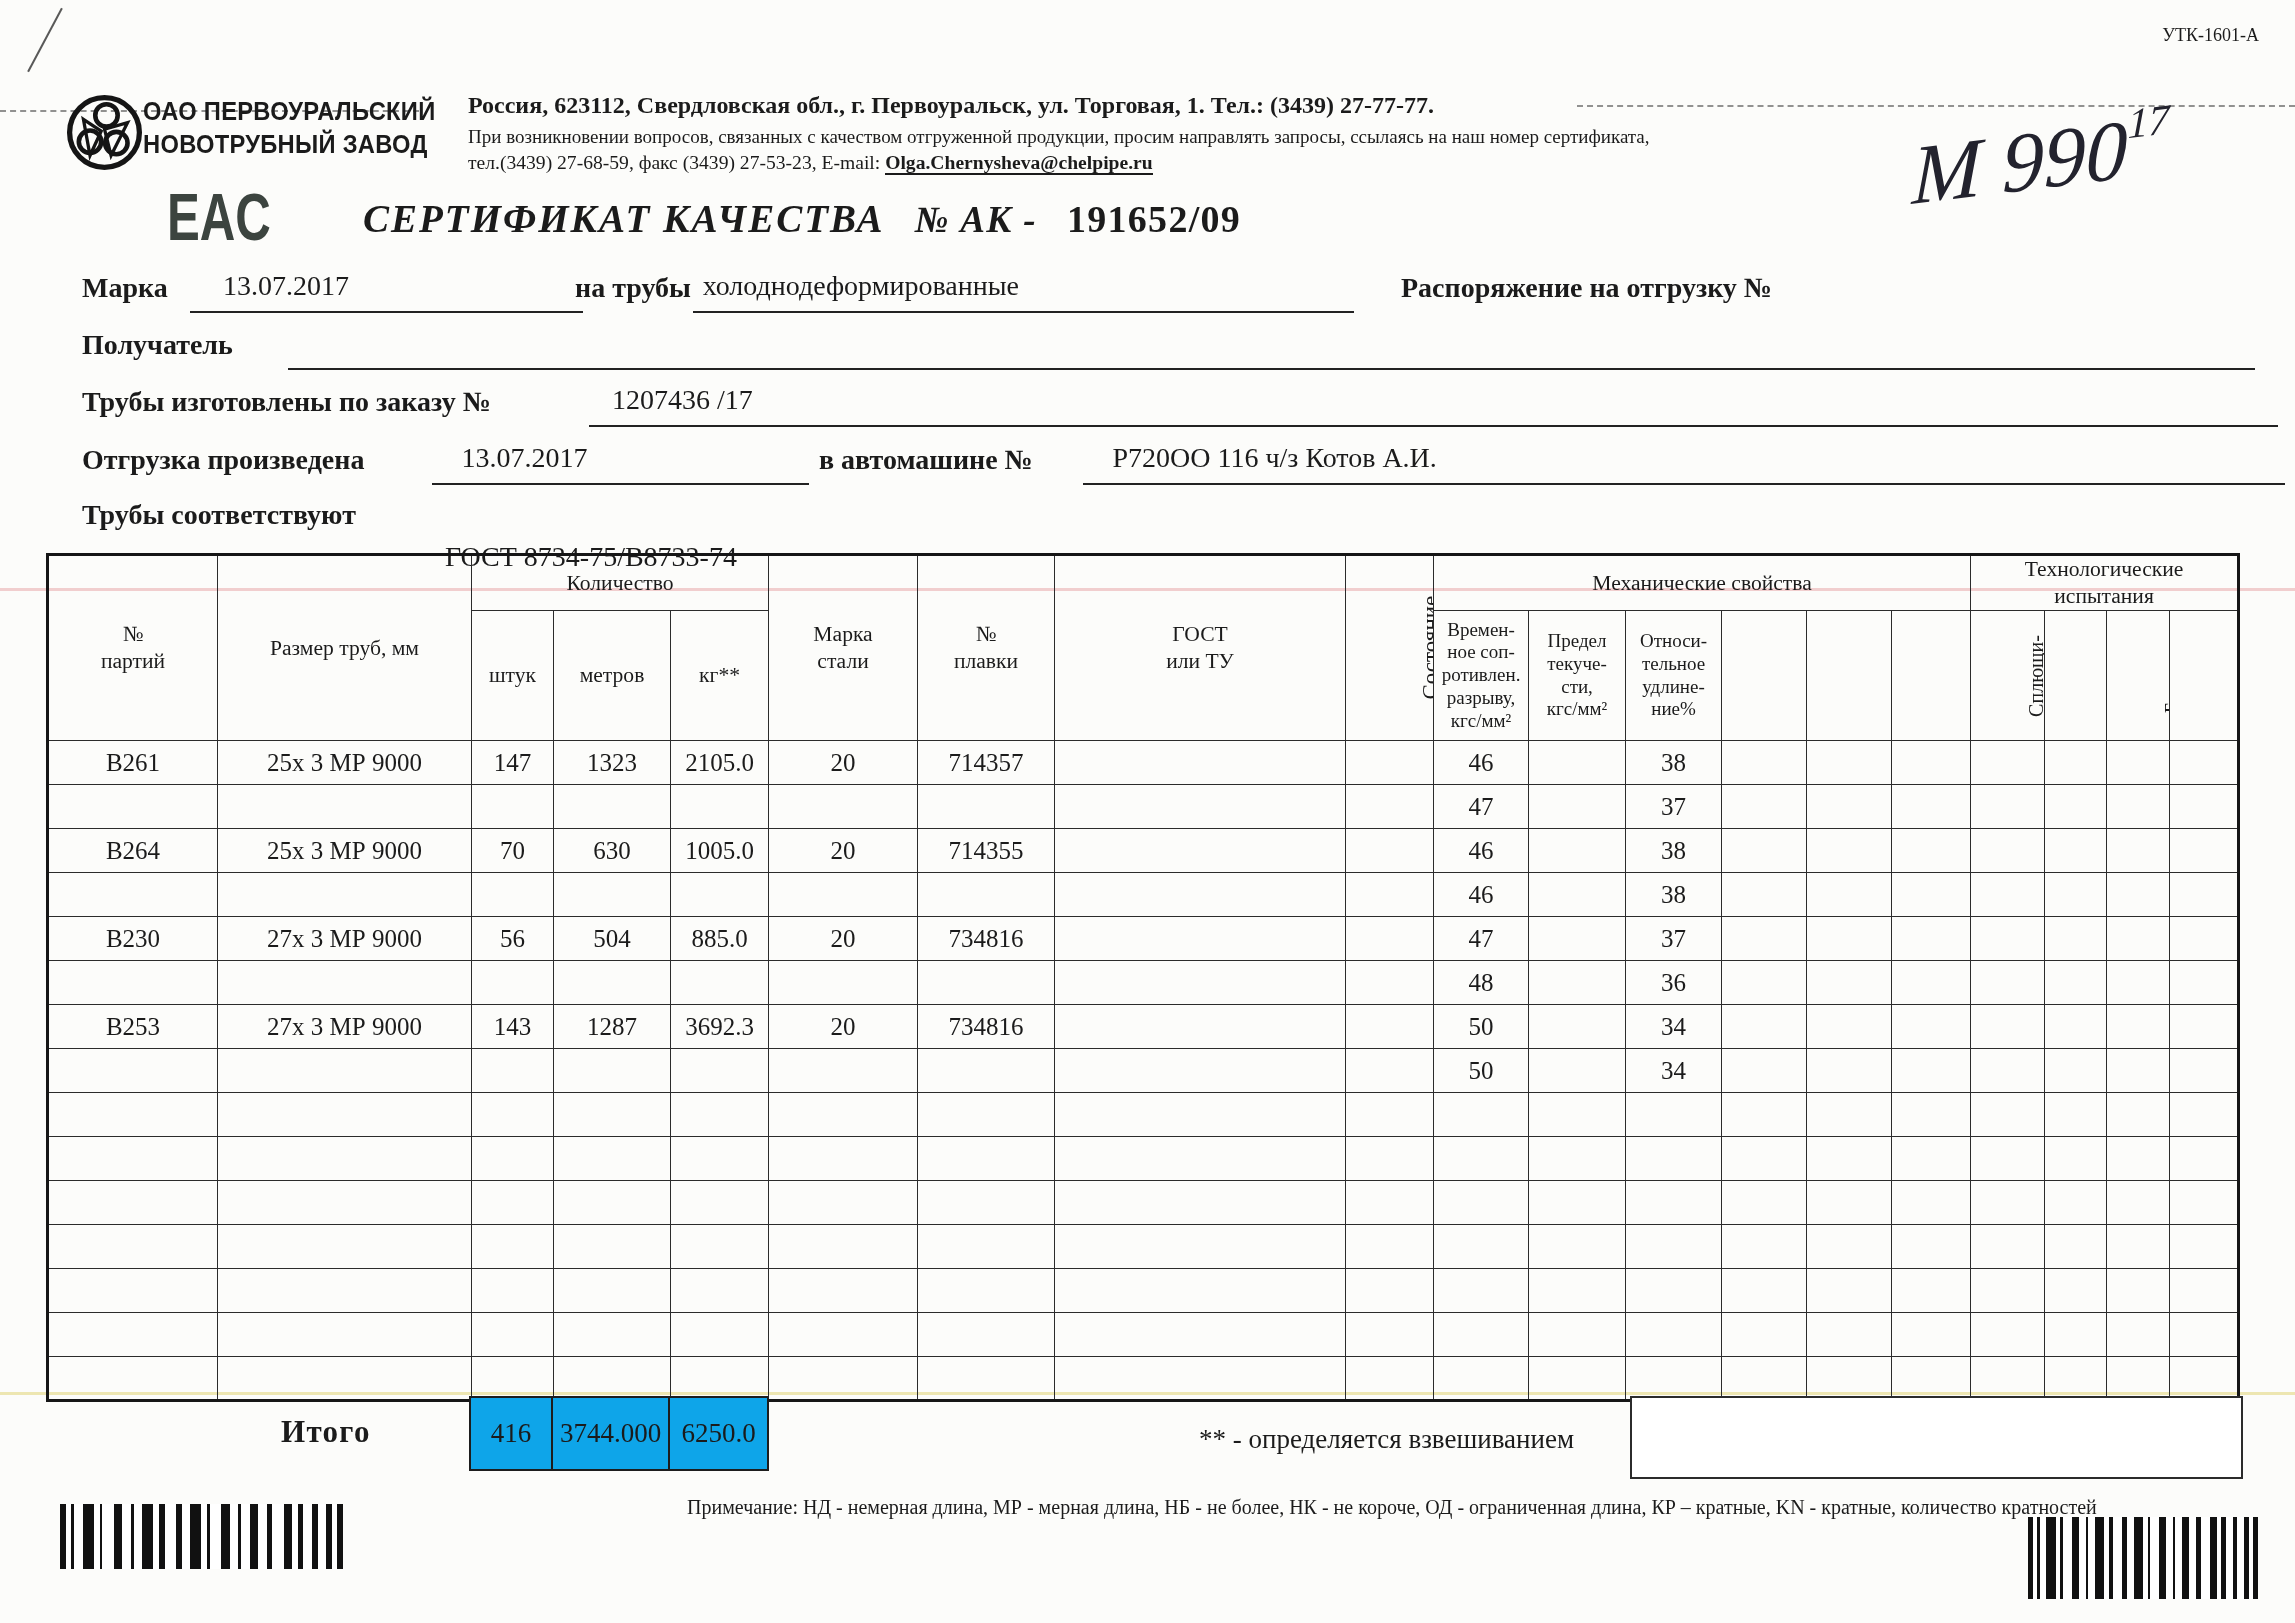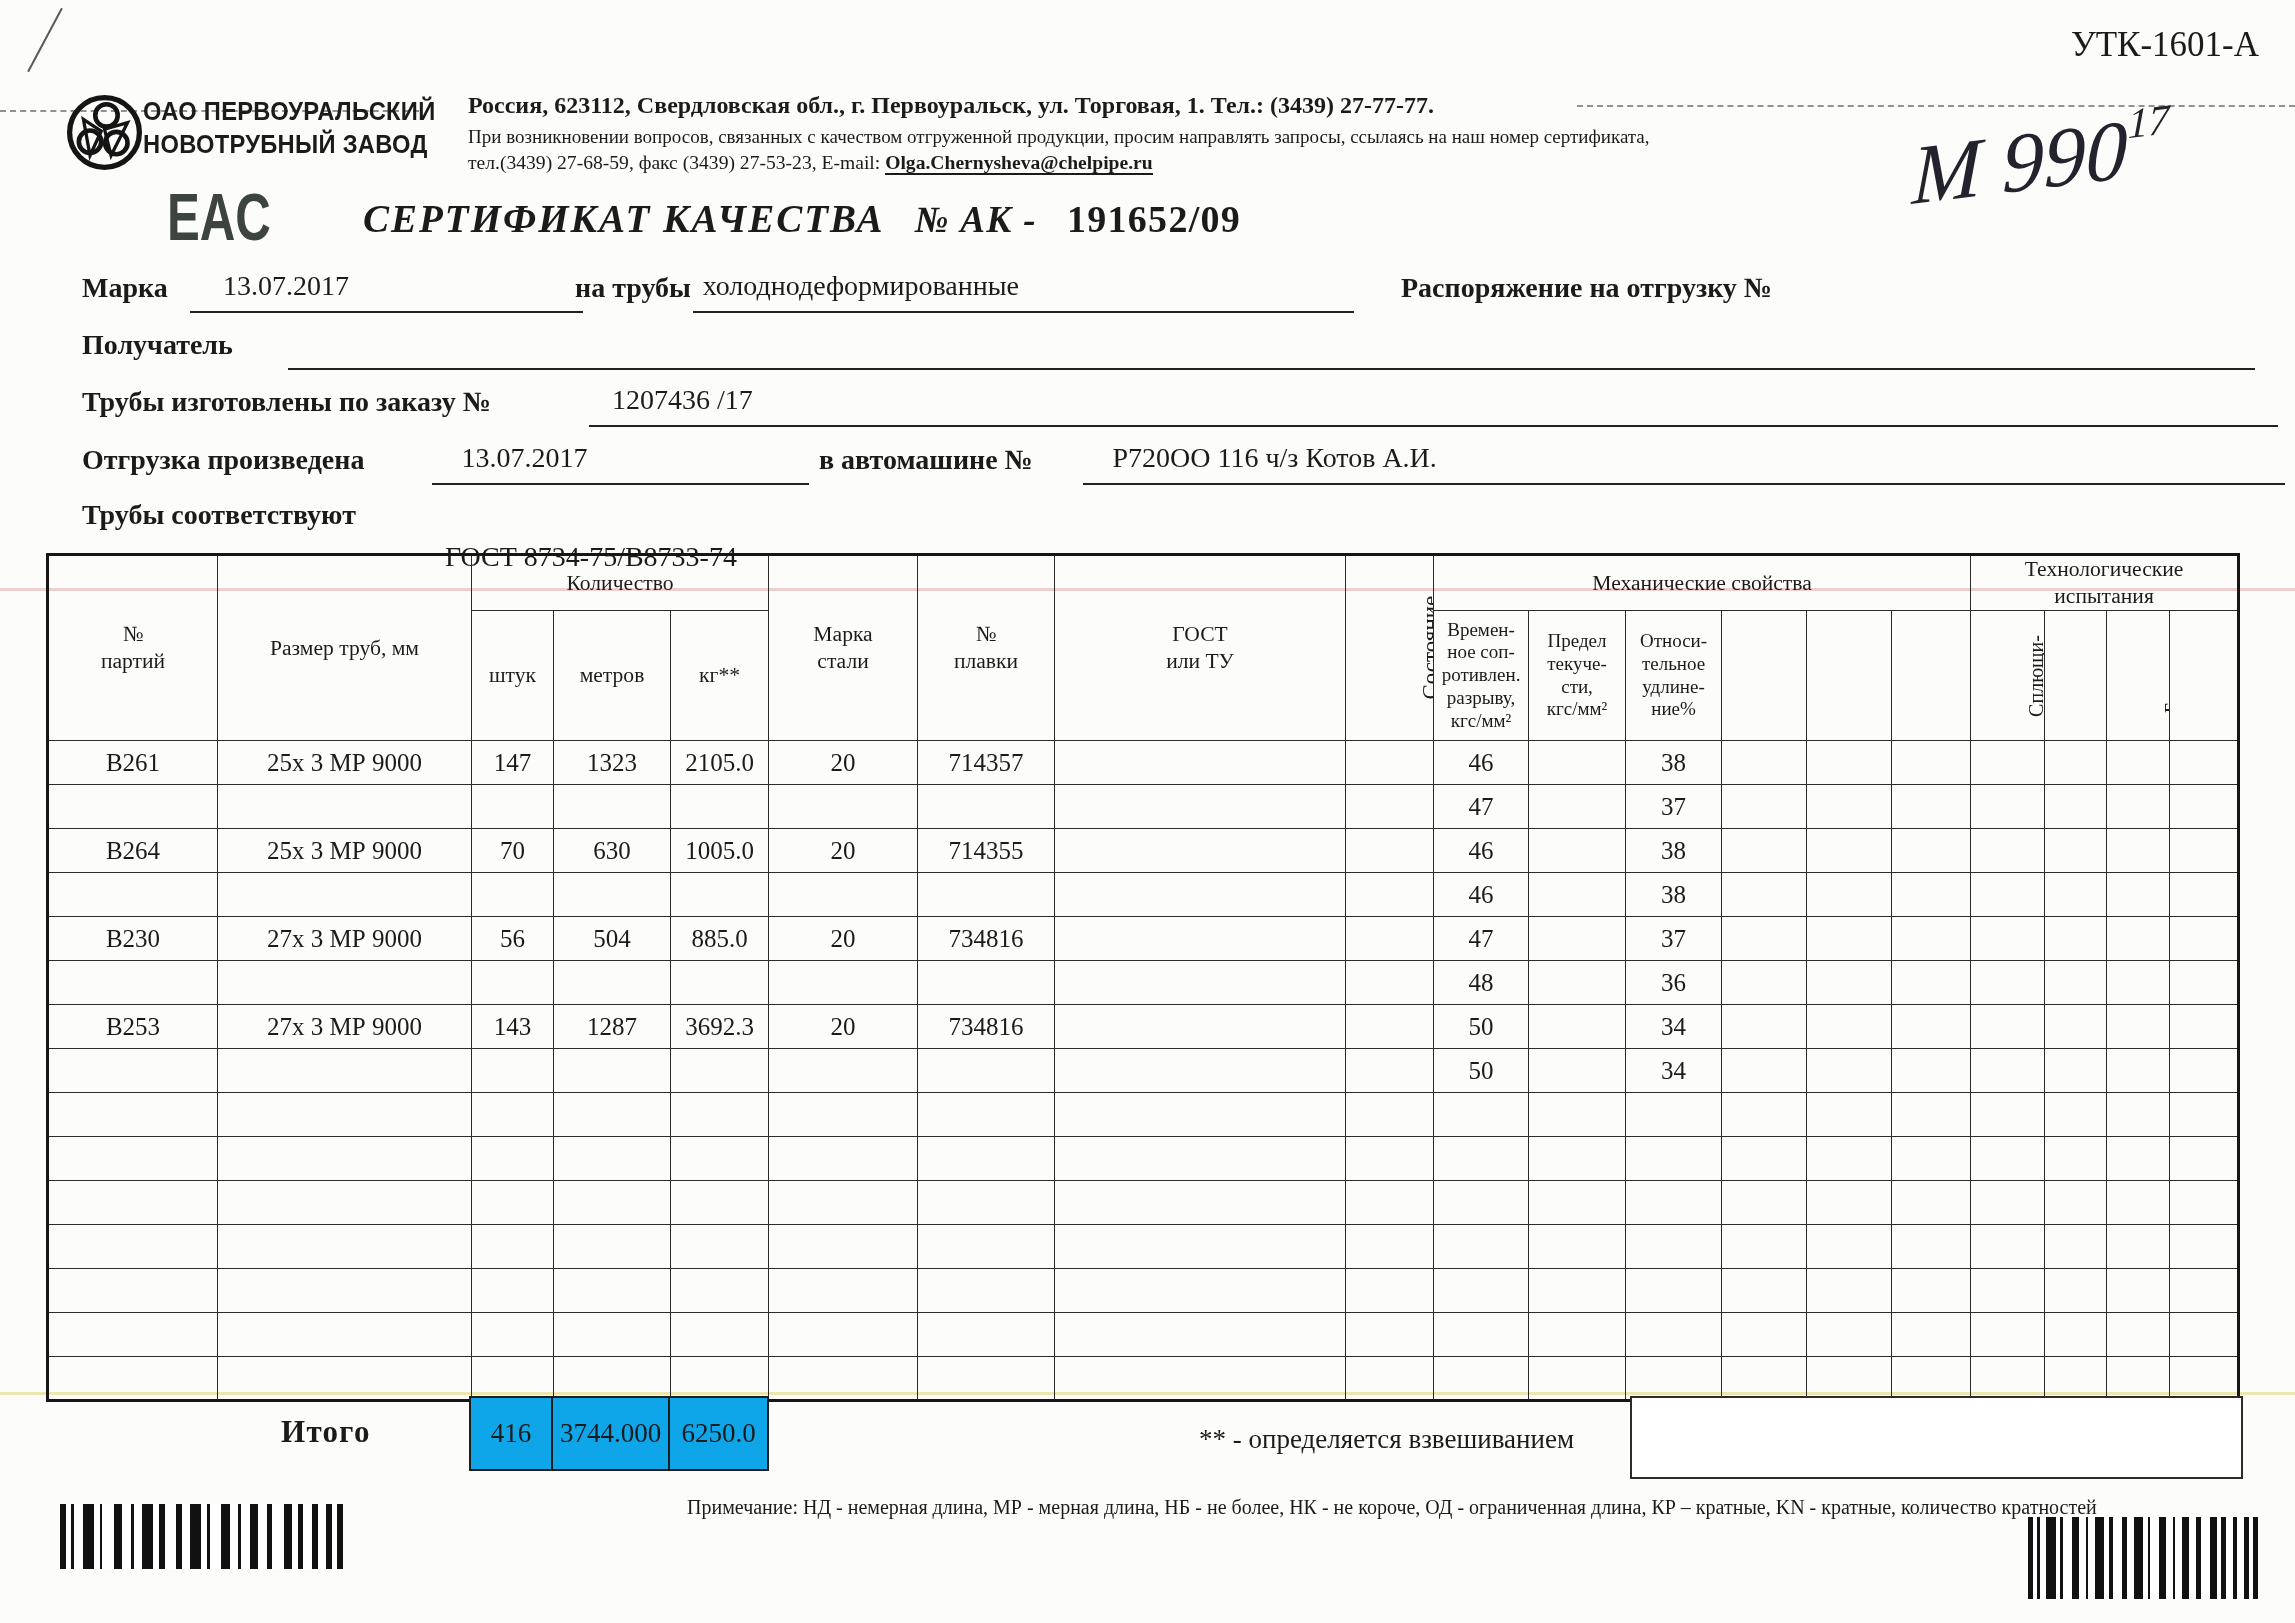--- a/index.html
+++ b/index.html
@@ -15,21 +15,21 @@
 
   
   .company{font-family:"Liberation Sans",sans-serif;font-weight:bold;font-size:25.5px;
            letter-spacing:0.3px;transform:scaleX(.93);transform-origin:left;white-space:nowrap;}
   .eac{font-family:"Liberation Sans",sans-serif;font-weight:bold;font-size:60px;
        color:#3c443f;transform:scale(.82,1.12);transform-origin:left top;letter-spacing:0px;}
   .addr1{font-weight:bold;font-size:24px;white-space:nowrap;}
   .addr2{font-size:19px;white-space:nowrap;}
   .addr3{font-size:19.6px;white-space:nowrap;}
   .email{font-weight:bold;border-bottom:2px solid #1b1b1b;}
-  .formcode{font-size:35px;margin-left:30px;}
+  .formcode{font-size:18px;margin-left:30px;}
   .handwrite{font-style:italic;font-size:84px;color:#23232e;transform:rotate(-7deg) skewX(-8deg);
              white-space:nowrap;}
   .handwrite sup{font-size:42px;vertical-align:39px;}
   .title-row{display:flex;align-items:baseline;gap:30px;white-space:nowrap;}
   .title-main{font-weight:bold;font-style:italic;font-size:39px;letter-spacing:2px;}
   .title-no{font-weight:bold;font-style:italic;font-size:37px;letter-spacing:1.3px;}
   .title-num{font-weight:bold;font-size:38px;letter-spacing:1.3px;}
 
   
   .flabel{font-weight:bold;font-size:28px;white-space:nowrap;}

